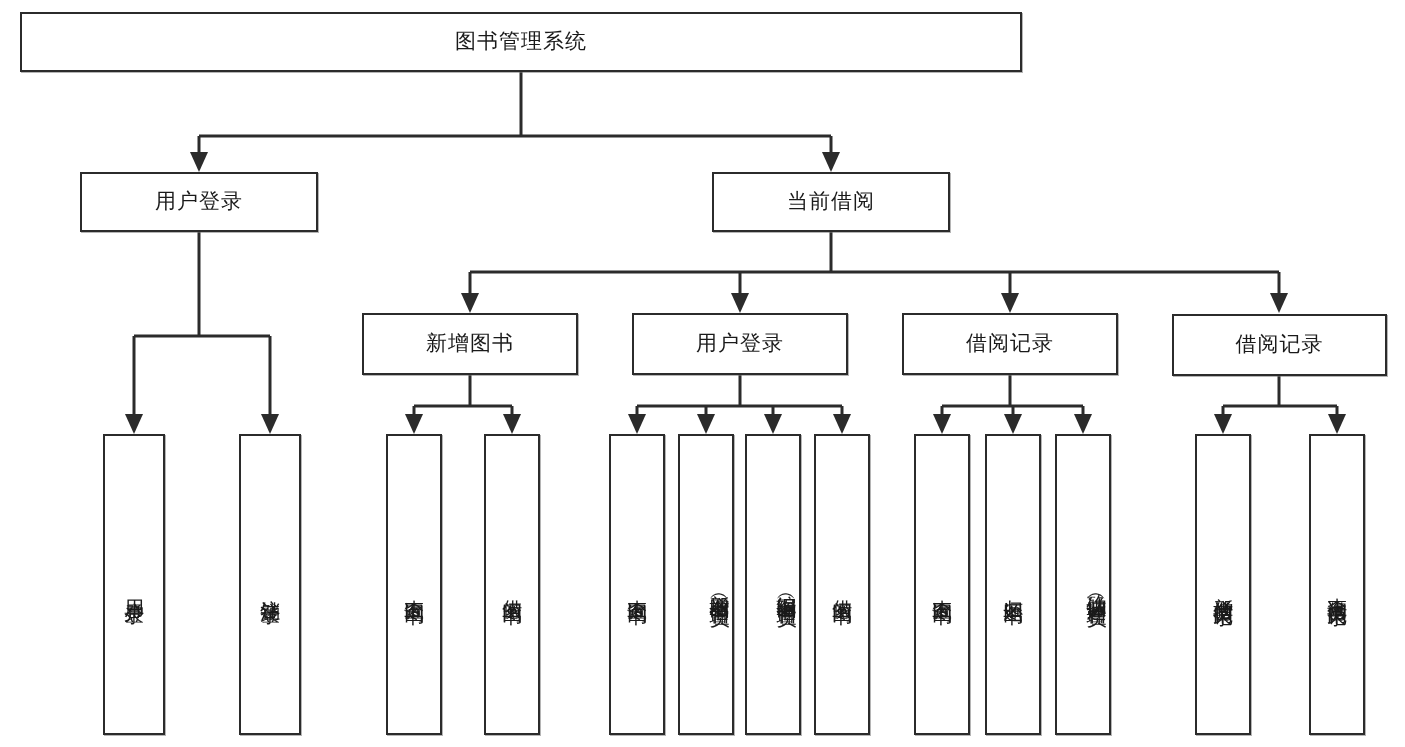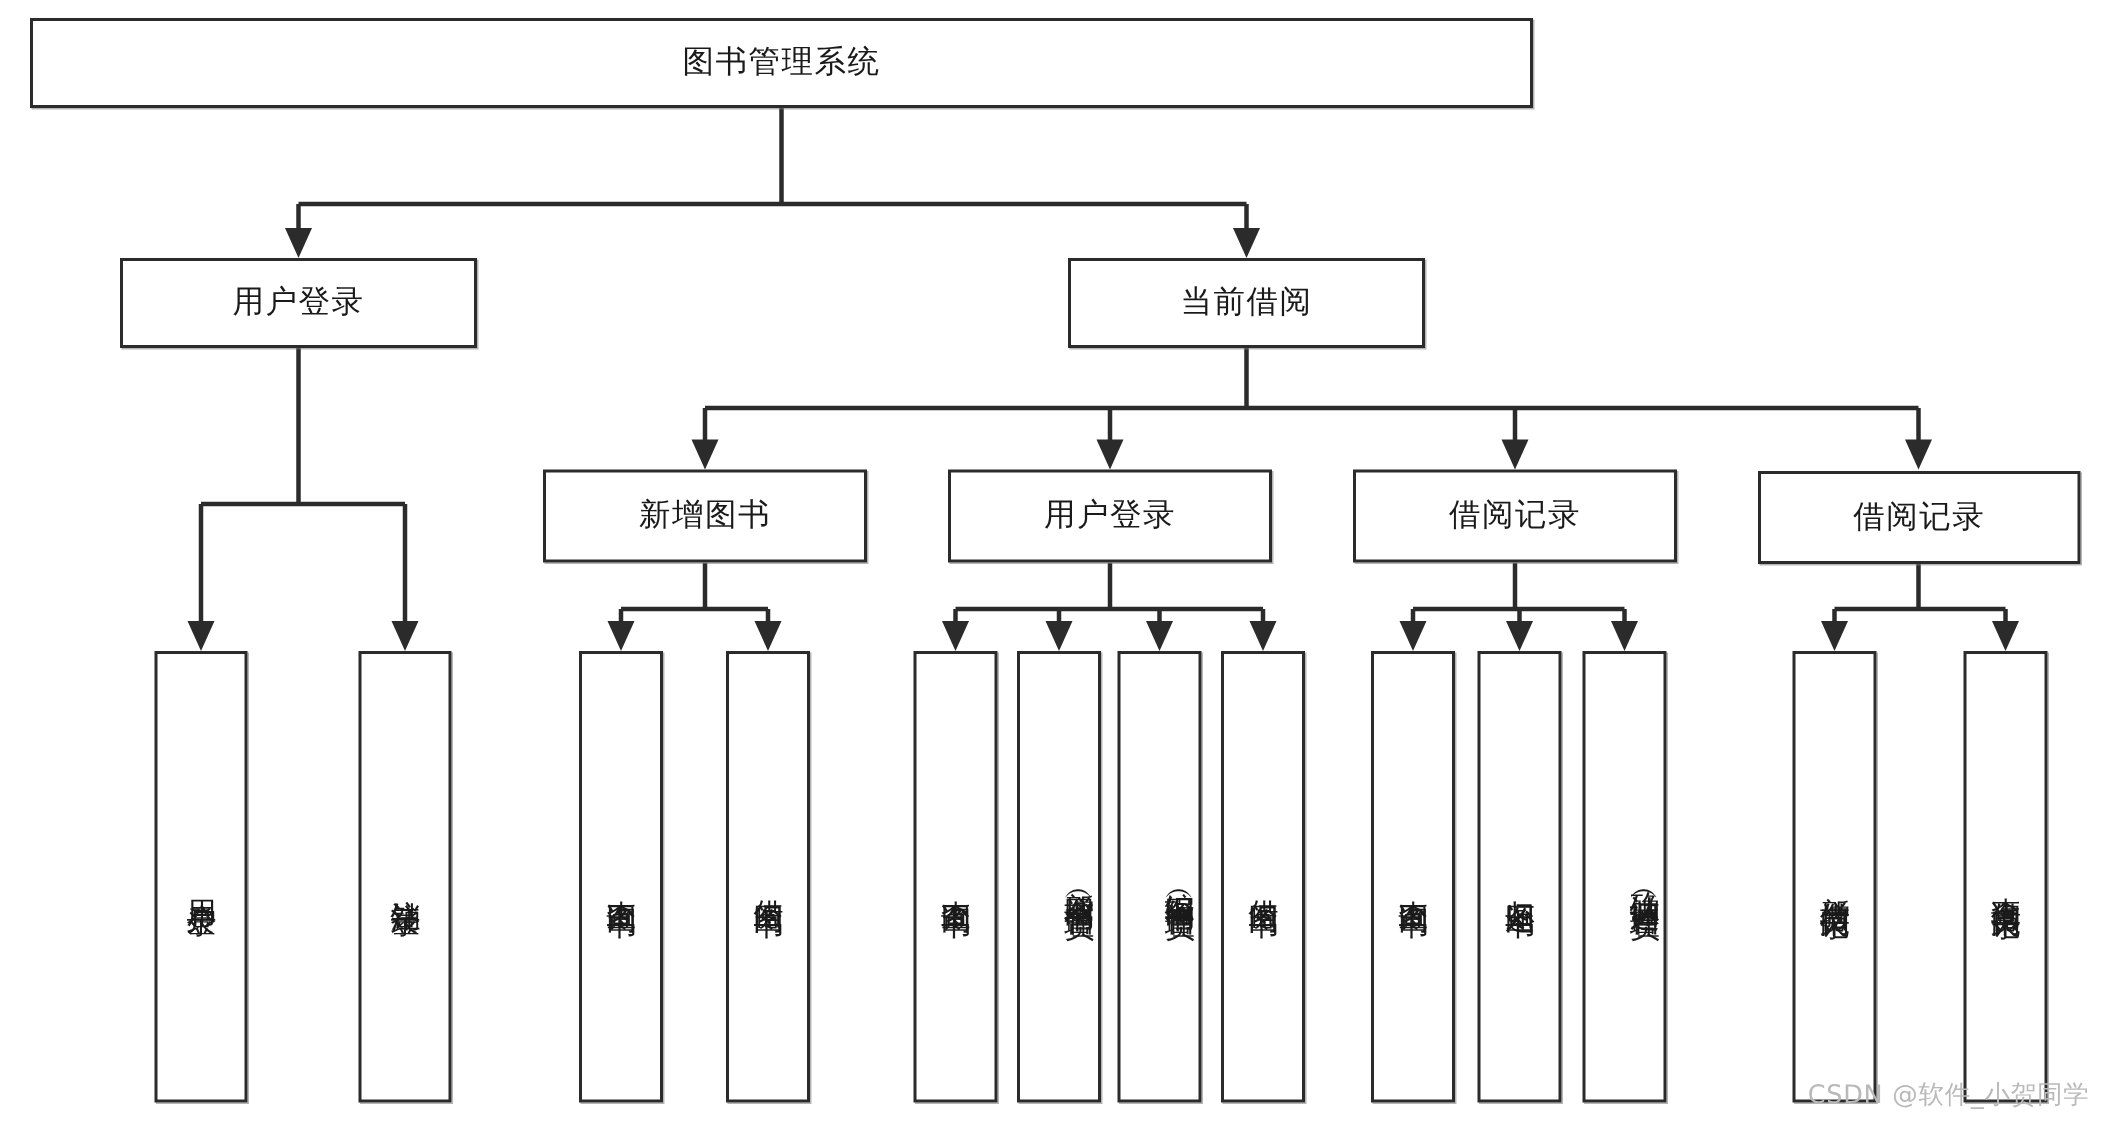--- a/index.html
+++ b/index.html
@@ -187,14 +187,13 @@
       <div class="node-box" style="left: 1055px; top: 434px; width: 56px; height: 301px;">
         <div class="node-label-v align-top">确认归还（管理员）</div>
       </div>
       <div class="node-box" style="left: 1195px; top: 434px; width: 56px; height: 301px;">
         <div class="node-label-v">新增借阅记录</div>
       </div>
       <div class="node-box" style="left: 1309px; top: 434px; width: 56px; height: 301px;">
         <div class="node-label-v">查询借阅记录</div>
       </div>
     </div>
-  <div id="watermark">CSDN @软件_小贺同学</div>
 </div>
 
 </body></html>

